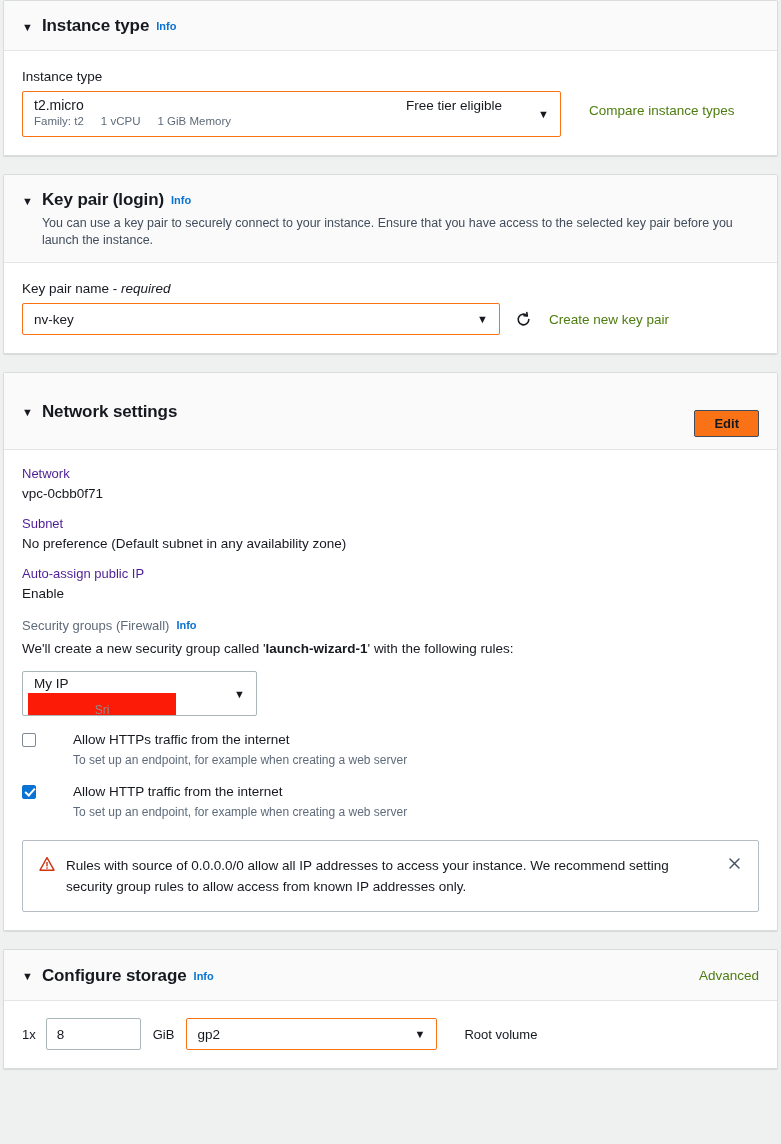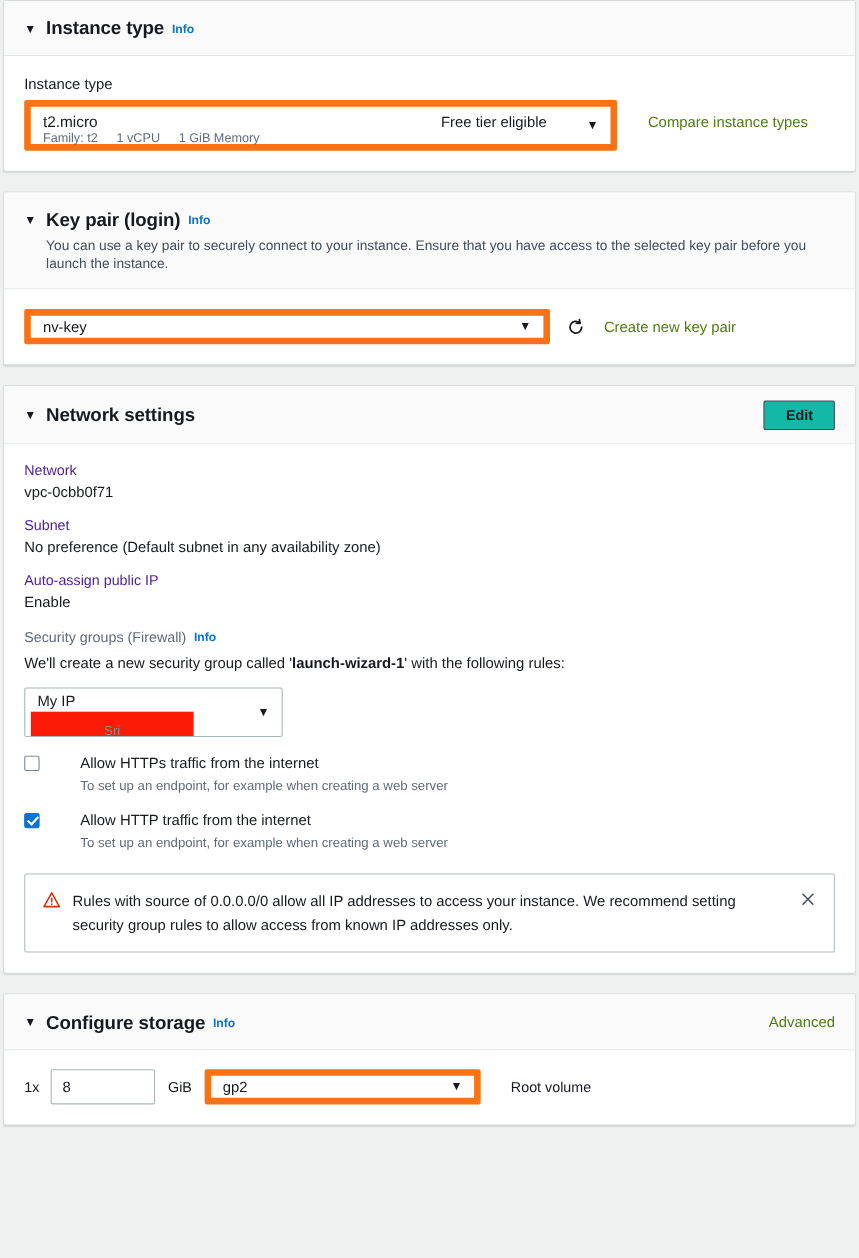--- a/index.html
+++ b/index.html
@@ -66,21 +66,21 @@
   
   .field-label {
     font-size: 13.5px;
     color: #16191f;
     margin-bottom: 7px;
   }
   .field-label .req { font-style: italic; }
   .row { display: flex; align-items: flex-start; }
 
   .select-box {
-    border: 6px solid #f97316;
+    border: 1px solid #f97316;
     border-radius: 2px;
     background: #fff;
     position: relative;
     cursor: pointer;
   }
   .caret-down {
     position: absolute;
     right: 11px;
     top: 50%;
     transform: translateY(-50%);
@@ -108,27 +108,28 @@
   .refresh-btn {
     width: 30px; height: 30px;
     display: flex; align-items: center; justify-content: center;
     cursor: pointer;
   }
 
   
   .btn-edit {
     border: 1px solid #414d5c;
     border-radius: 2px;
-    background: #14b8a6;
+    background: #f97316;
     color: #16191f;
     font-weight: bold;
     font-size: 13px;
     padding: 5px 19px;
     cursor: pointer;
     font-family: "Liberation Sans", sans-serif;
+    margin-top: 24px;
   }
 
   
   .ro-label { font-size: 13px; color: #4c1d95; margin-top: 15px; }
   .ro-label:first-child { margin-top: 0; }
   .ro-value { font-size: 13.5px; color: #16191f; margin-top: 5px; }
 
   .sg-label { font-size: 13px; color: #5f6b7a; margin-top: 17px; }
   .sg-sentence { font-size: 13.5px; color: #16191f; margin-top: 8px; }
   .sg-sentence b { font-weight: bold; }
@@ -266,20 +267,21 @@
         <span class="caret">▼</span>
         <div>
           <div>
             <h2 class="sec-title">Key pair (login)</h2><span class="info-link">Info</span>
           </div>
           <p class="head-desc">You can use a key pair to securely connect to your instance. Ensure that you have access to the selected key pair before you launch the instance.</p>
         </div>
       </div>
     </div>
     <div class="panel-body">
+      <div class="field-label"><span>Key pair name - </span><span class="req">required</span></div>
       <div class="row" style="align-items:center;">
         <div class="select-box kp-select">
           <span>nv-key</span>
           <span class="caret-down">▼</span>
         </div>
         <div class="refresh-btn" style="margin-left:8px;">
           <svg width="17" height="17" viewBox="0 0 16 16">
             <path d="M13 8a5 5 0 1 1-1.6-3.67" fill="none" stroke="#16191f" stroke-width="1.5" stroke-linecap="round"></path>
             <path d="M11.1 1.4 L11.6 4.7 L8.4 4.4" fill="none" stroke="#16191f" stroke-width="1.5" stroke-linecap="round" stroke-linejoin="round"></path>
           </svg>

